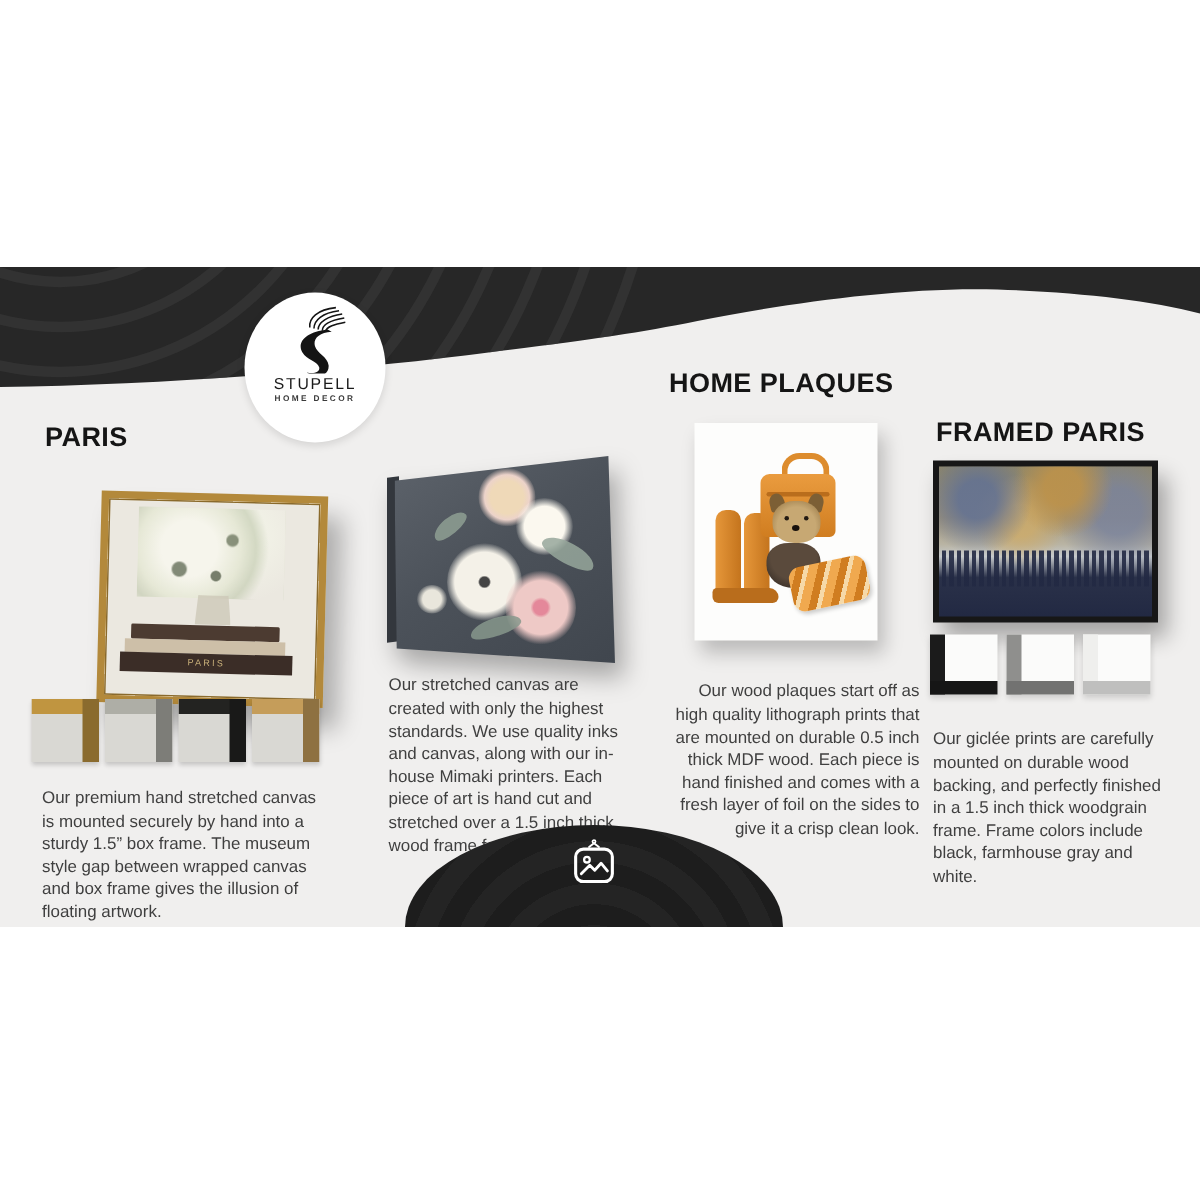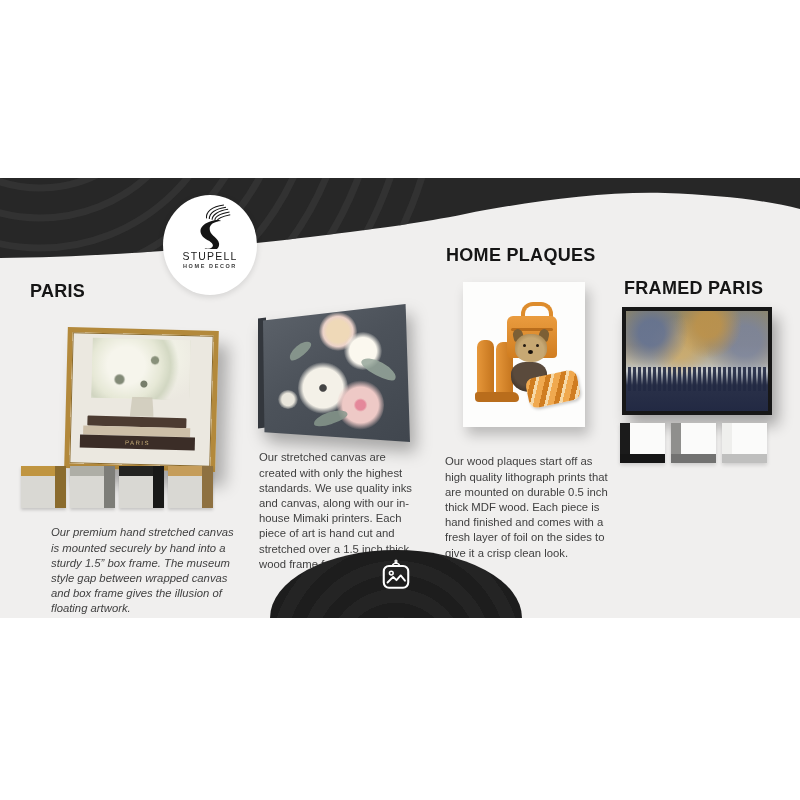--- a/index.html
+++ b/index.html
@@ -174,21 +174,21 @@
     </div>
     <div class="swatch">
       <div class="sw-top" style="background: rgb(35, 35, 33);"></div>
       <div class="sw-right" style="background: rgb(35, 35, 33);"></div>
     </div>
     <div class="swatch">
       <div class="sw-top" style="background: rgb(197, 157, 90);"></div>
       <div class="sw-right" style="background: rgb(197, 157, 90);"></div>
     </div>
   </div>
-  <p class="body-txt" style="left:51px;top:336px;width:186px;font-style:italic;">Our premium hand stretched canvas is mounted securely by hand into a sturdy 1.5” box frame. The museum style gap between wrapped canvas and box frame gives the illusion of floating artwork.</p>
+  <p class="body-txt" style="left:28px;top:336px;width:186px;">Our premium hand stretched canvas is mounted securely by hand into a sturdy 1.5” box frame. The museum style gap between wrapped canvas and box frame gives the illusion of floating artwork.</p>
 
   <div class="sc-wrap">
     <div class="sc-side"></div>
     <div class="sc-front">
       <div class="fl fl-top"></div>
       <div class="fl fl-anem2"></div>
       <div class="lf lf1"></div>
       <div class="lf lf3"></div>
       <div class="fl fl-anem1"></div>
       <div class="fl fl-rose"></div>
@@ -210,21 +210,21 @@
     <div class="bag-flap"></div>
     <div class="dog-ear ear-l"></div>
     <div class="dog-ear ear-r"></div>
     <div class="dog-head"></div>
     <div class="dog-eye eye-l"></div>
     <div class="dog-eye eye-r"></div>
     <div class="dog-nose"></div>
     <div class="dog-body"></div>
     <div class="scarf"></div>
   </div>
-  <p class="body-txt" style="left:445px;top:265px;width:168px;">Our wood plaques start off as high quality lithograph prints that are mounted on durable 0.5 inch thick MDF wood. Each piece is hand finished and comes with a fresh layer of foil on the sides to give it a crisp clean look.</p>
+  <p class="body-txt" style="left:445px;top:265px;width:168px;text-align:right;">Our wood plaques start off as high quality lithograph prints that are mounted on durable 0.5 inch thick MDF wood. Each piece is hand finished and comes with a fresh layer of foil on the sides to give it a crisp clean look.</p>
 
   <h2 class="col-h" style="left:624px;top:103px;">
     <span>FRAMED PARIS</span>
   </h2>
   <div class="giclee">
     <div class="giclee-in">
       <div class="streaks"></div>
     </div>
   </div>
   <div class="g-corners">
@@ -234,20 +234,21 @@
     </div>
     <div class="g-corner">
       <div class="gc-left" style="background: rgb(143, 143, 141);"></div>
       <div class="gc-bottom" style="background: rgb(143, 143, 141);"></div>
     </div>
     <div class="g-corner">
       <div class="gc-left" style="background: rgb(239, 239, 237);"></div>
       <div class="gc-bottom" style="background: rgb(239, 239, 237);"></div>
     </div>
   </div>
+  <p class="body-txt" style="left:622px;top:297px;width:162px;">Our giclée prints are carefully mounted on durable wood backing, and perfectly finished in a 1.5 inch thick woodgrain frame. Frame colors include black, farmhouse gray and white.</p>
 
   <div class="dome">
     <svg width="34" height="32" viewBox="0 0 36 34" fill="none" stroke="#ffffff" stroke-linecap="round" stroke-linejoin="round">
       <circle cx="18" cy="2.2" r="1.1" stroke-width="1.2"></circle>
       <path d="M14.5,6 L18,3.4 L21.5,6" stroke-width="1.4"></path>
       <rect x="5" y="7.5" width="26" height="23" rx="5.5" stroke-width="2.2"></rect>
       <circle cx="13" cy="15" r="2" stroke-width="1.6"></circle>
       <path d="M9,25 L15,19 L18.5,22.5 L23,17.5 L27.5,23" stroke-width="2"></path>
     </svg>
   </div>

